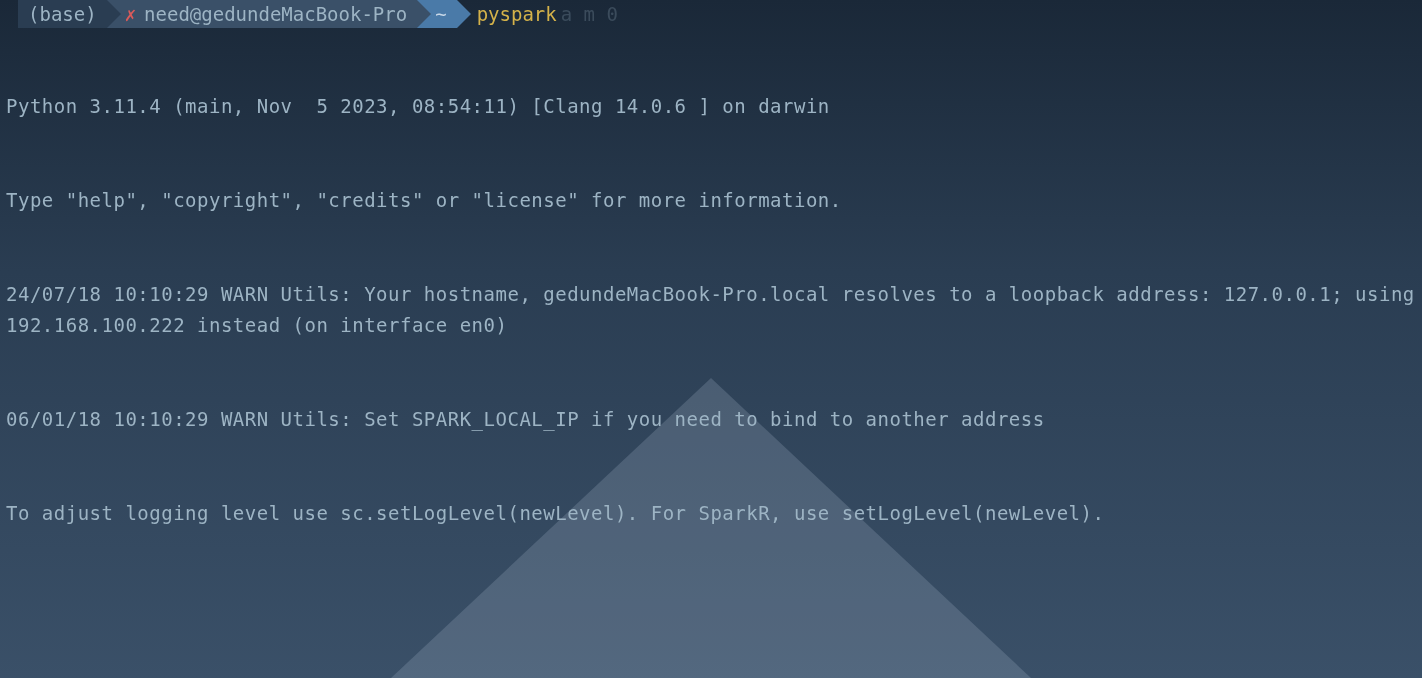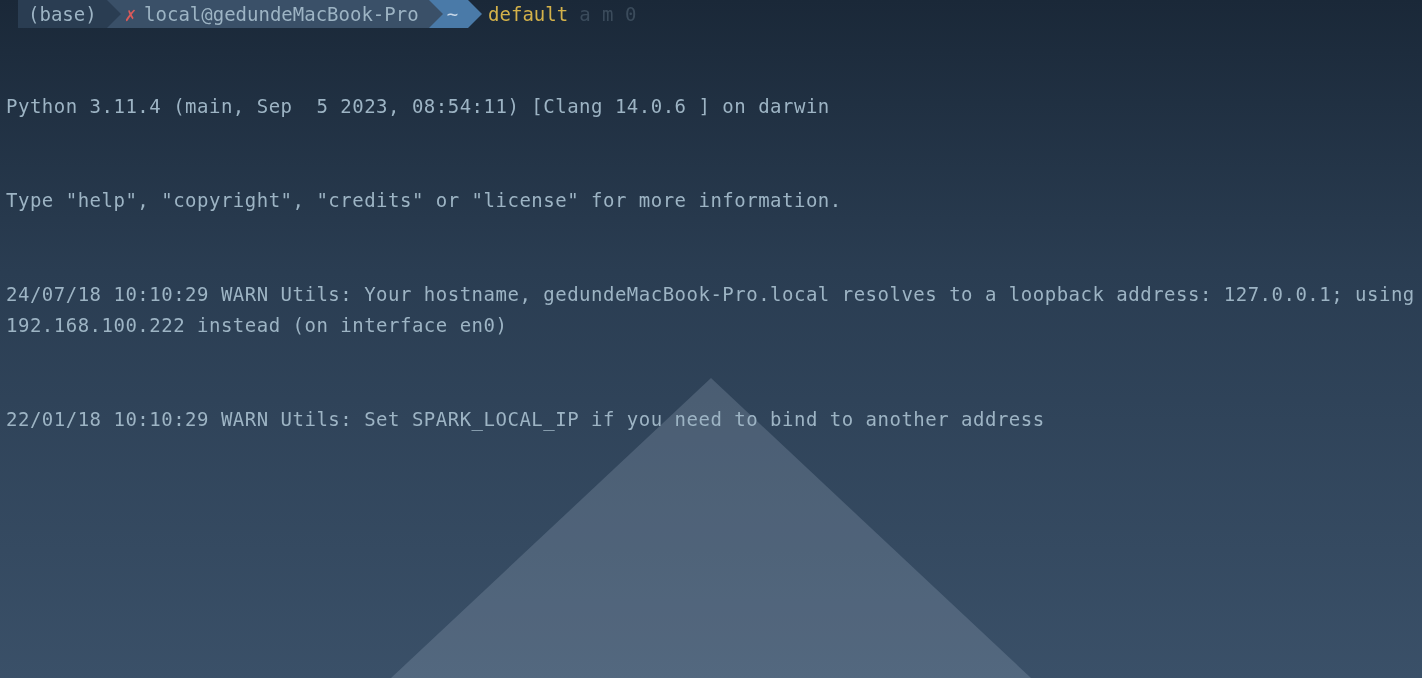--- a/index.html
+++ b/index.html
@@ -85,21 +85,21 @@
       color: #d85a5a;
       margin-right: 8px;
       font-weight: bold;
     }
     .command {
       color: #d4b24a;
       margin-left: 20px;
     }
     .ghost {
       color: rgba(157, 180, 196, 0.25);
-      margin-left: 11px;
+      margin-left: 4px;
     }
     .output {
       line-height: 1.65;
       white-space: pre-wrap;
       word-break: break-all;
       letter-spacing: 0.5px;
     }
     .output-line {
       display: block;
     }
@@ -110,36 +110,37 @@
 <div class="mountain"></div>
 
 <div class="terminal">
   <div class="prompt-bar">
     <div class="segment segment-base">
       <span>(base)</span>
       <span class="arrow arrow-base"></span>
     </div>
     <div class="segment segment-host">
       <span class="cross">✗</span>
-      <span>local@gedundeMacBook-Pro</span>
+      <span>need@gedundeMacBook-Pro</span>
       <span class="arrow arrow-host"></span>
     </div>
     <div class="segment segment-tilde">
       <span>~</span>
       <span class="arrow arrow-tilde"></span>
     </div>
-    <span class="command">default</span>
+    <span class="command">pyspark</span>
     <span class="ghost">a m 0</span>
   </div>
 
   <div class="output">
-    <span class="output-line">Python 3.11.4 (main, Sep  5 2023, 08:54:11) [Clang 14.0.6 ] on darwin</span>
+    <span class="output-line">Python 3.11.4 (main, Nov  5 2023, 08:54:11) [Clang 14.0.6 ] on darwin</span>
     <span class="output-line">Type "help", "copyright", "credits" or "license" for more information.</span>
     <span class="output-line">24/07/18 10:10:29 WARN Utils: Your hostname, gedundeMacBook-Pro.local resolves to a loopback address: 127.0.0.1; using 192.168.100.222 instead (on interface en0)</span>
-    <span class="output-line">22/01/18 10:10:29 WARN Utils: Set SPARK_LOCAL_IP if you need to bind to another address</span>
+    <span class="output-line">06/01/18 10:10:29 WARN Utils: Set SPARK_LOCAL_IP if you need to bind to another address</span>
+    <span class="output-line">To adjust logging level use sc.setLogLevel(newLevel). For SparkR, use setLogLevel(newLevel).</span>
     
     
     
     
     
     
     
     
   </div>
 </div>

